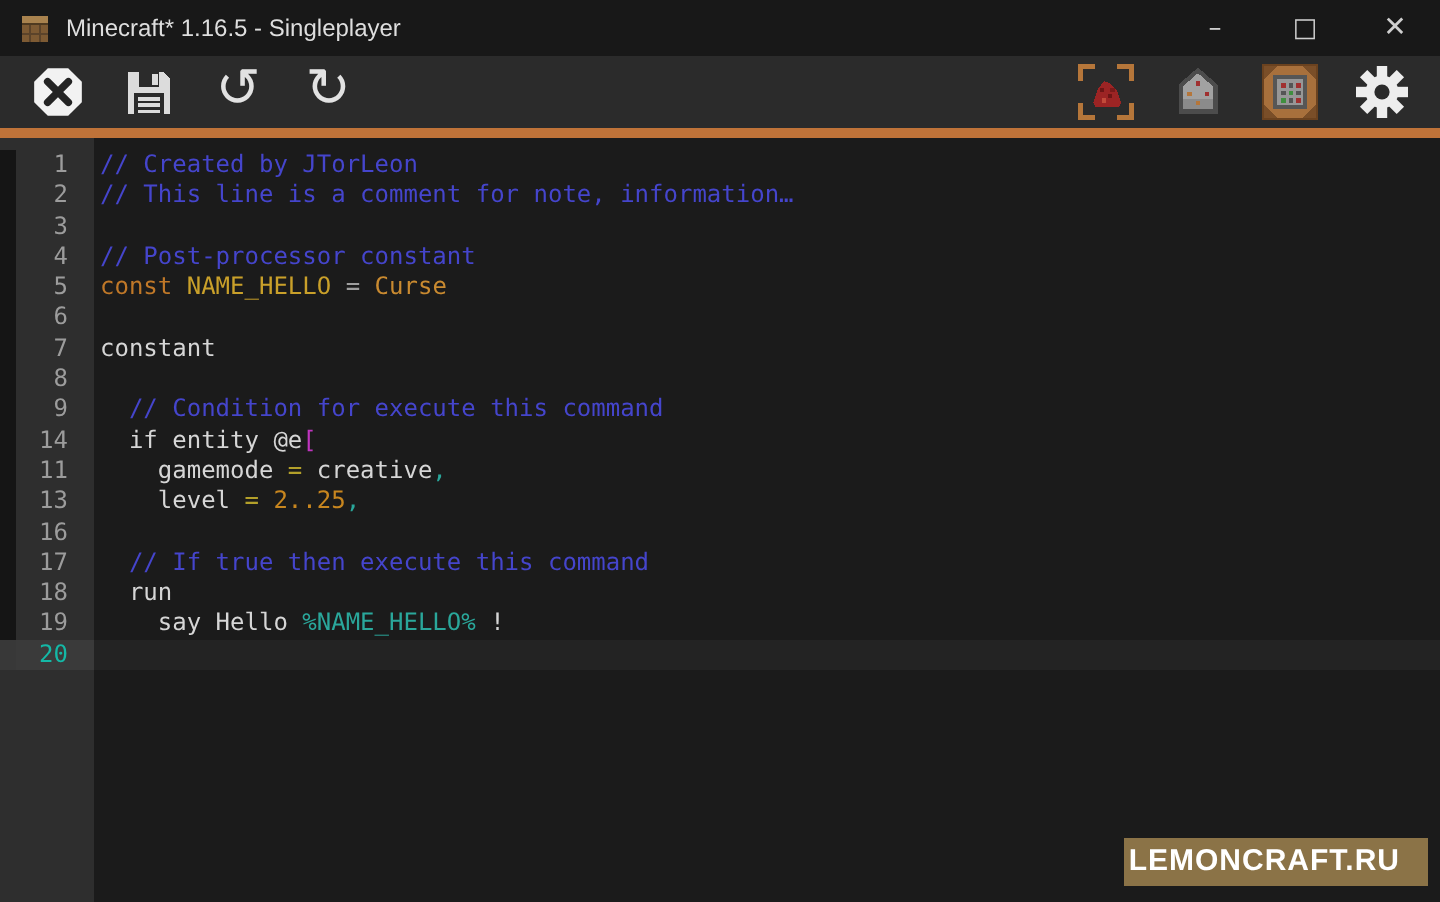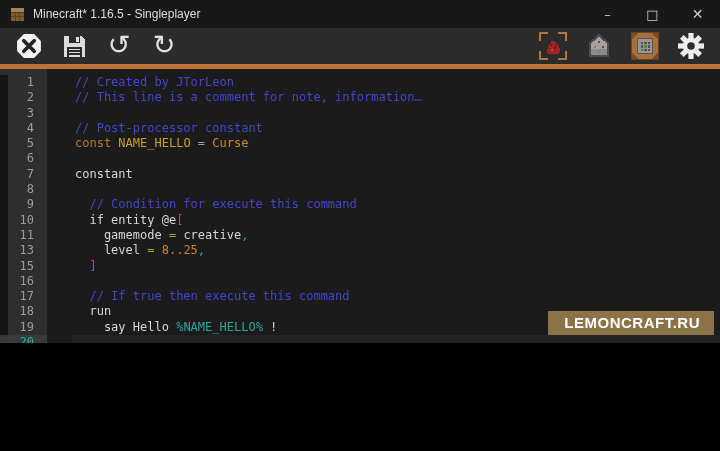--- a/index.html
+++ b/index.html
@@ -1,17 +1,17 @@
 <!DOCTYPE html>
 <html><head>
 <meta charset="utf-8">
 <style>
   html,body{margin:0;padding:0;background:#000;}
   .window{
-    position:relative;width:720px;height:343px;overflow:hidden;
+    position:relative;width:720px;height:451px;overflow:hidden;
     background:#1b1b1b;font-family:"Liberation Sans",sans-serif;
     -webkit-font-smoothing:antialiased;
   }
   
   .titlebar{
     height:28px;background:#181818;display:flex;align-items:center;
     color:#dedede;font-size:12px;
   }
   .titlebar .app-icon{width:15px;height:15px;margin:0 8px 0 10px;flex:0 0 auto;}
   .titlebar .title-text{flex:1 1 auto;white-space:nowrap;overflow:hidden;}
@@ -44,39 +44,39 @@
     font-family:"DejaVu Sans Mono","Liberation Mono",monospace;
     font-size:12px;line-height:15.3px;
     padding-top:6px;box-sizing:border-box;
   }
   .code-row{display:flex;height:15.3px;white-space:pre;}
   .code-row .strip{width:8px;background:#151515;flex:0 0 auto;}
   .code-row .lnum{
     width:26px;flex:0 0 auto;text-align:right;color:#9c9c9c;
     padding-right:13px;user-select:none;
   }
-  .code-row .lcode{flex:1 1 auto;padding-left:3px;color:#d6d6d6;margin-left:25px;}
+  .code-row .lcode{flex:1 1 auto;padding-left:3px;color:#d6d6d6;}
   .code-row.current .strip{background:#383838;}
   .code-row.current .lnum{background:#3a3a3a;color:#14b8a6;}
   .code-row.current .lcode{background:#232323;}
   .tok-comment{color:#4545cc;}
   .tok-plain{color:#d6d6d6;}
   .tok-keyword{color:#c07828;}
   .tok-constant{color:#c9a02a;}
   .tok-opgray{color:#9f9f9f;}
   .tok-value{color:#c98a30;}
   .tok-op{color:#b3a02a;}
   .tok-number{color:#c8861f;}
   .tok-teal{color:#2aa79b;}
   .tok-bracket{color:#bf35bf;}
   
   .watermark{
     position:absolute;right:6px;bottom:8px;background:#8b7347;
     color:#ffffff;font-weight:bold;font-size:15px;letter-spacing:.5px;
-    padding:3px 14px 4px 16px;font-family:"Liberation Sans",sans-serif;
+    padding:3px 14px 4px 2px;font-family:"Liberation Sans",sans-serif;
   }
 </style>
 </head>
 <body>
 
 <div class="window">
 
   <div class="titlebar">
     <svg class="app-icon" viewBox="0 0 16 16" shape-rendering="crispEdges">
       <rect x="1" y="1" width="14" height="14" fill="#7d5a33"></rect>
@@ -193,24 +193,23 @@
     <div>
         <div class="code-row"><span class="strip"></span><span class="lnum">1</span><span class="lcode"><span class="tok-comment">// Created by JTorLeon</span></span></div>
         <div class="code-row"><span class="strip"></span><span class="lnum">2</span><span class="lcode"><span class="tok-comment">// This line is a comment for note, information…</span></span></div>
         <div class="code-row"><span class="strip"></span><span class="lnum">3</span><span class="lcode"></span></div>
         <div class="code-row"><span class="strip"></span><span class="lnum">4</span><span class="lcode"><span class="tok-comment">// Post-processor constant</span></span></div>
         <div class="code-row"><span class="strip"></span><span class="lnum">5</span><span class="lcode"><span class="tok-keyword">const </span><span class="tok-constant">NAME_HELLO</span><span class="tok-opgray"> = </span><span class="tok-value">Curse</span></span></div>
         <div class="code-row"><span class="strip"></span><span class="lnum">6</span><span class="lcode"></span></div>
         <div class="code-row"><span class="strip"></span><span class="lnum">7</span><span class="lcode"><span class="tok-plain">constant</span></span></div>
         <div class="code-row"><span class="strip"></span><span class="lnum">8</span><span class="lcode"></span></div>
         <div class="code-row"><span class="strip"></span><span class="lnum">9</span><span class="lcode"><span class="tok-comment">  // Condition for execute this command</span></span></div>
-        <div class="code-row"><span class="strip"></span><span class="lnum">10</span><span class="lcode"><span class="tok-plain">  if entity @e</span><span class="tok-bracket">[</span></span></div>
+        <div class="code-row"><span class="strip"></span><span class="lnum">14</span><span class="lcode"><span class="tok-plain">  if entity @e</span><span class="tok-bracket">[</span></span></div>
         <div class="code-row"><span class="strip"></span><span class="lnum">11</span><span class="lcode"><span class="tok-plain">    gamemode </span><span class="tok-op">= </span><span class="tok-plain">creative</span><span class="tok-teal">,</span></span></div>
-        <div class="code-row"><span class="strip"></span><span class="lnum">13</span><span class="lcode"><span class="tok-plain">    level </span><span class="tok-op">= </span><span class="tok-number">8..25</span><span class="tok-teal">,</span></span></div>
-        <div class="code-row"><span class="strip"></span><span class="lnum">15</span><span class="lcode"><span class="tok-bracket">  ]</span></span></div>
+        <div class="code-row"><span class="strip"></span><span class="lnum">13</span><span class="lcode"><span class="tok-plain">    level </span><span class="tok-op">= </span><span class="tok-number">2..25</span><span class="tok-teal">,</span></span></div>
         <div class="code-row"><span class="strip"></span><span class="lnum">16</span><span class="lcode"></span></div>
         <div class="code-row"><span class="strip"></span><span class="lnum">17</span><span class="lcode"><span class="tok-comment">  // If true then execute this command</span></span></div>
         <div class="code-row"><span class="strip"></span><span class="lnum">18</span><span class="lcode"><span class="tok-plain">  run</span></span></div>
         <div class="code-row"><span class="strip"></span><span class="lnum">19</span><span class="lcode"><span class="tok-plain">    say Hello </span><span class="tok-teal">%NAME_HELLO%</span><span class="tok-plain"> !</span></span></div>
         <div class="code-row current"><span class="strip"></span><span class="lnum">20</span><span class="lcode"></span></div>
       </div>
   </div>
 
   <div class="watermark">
     <span>LEMONCRAFT.RU</span>

